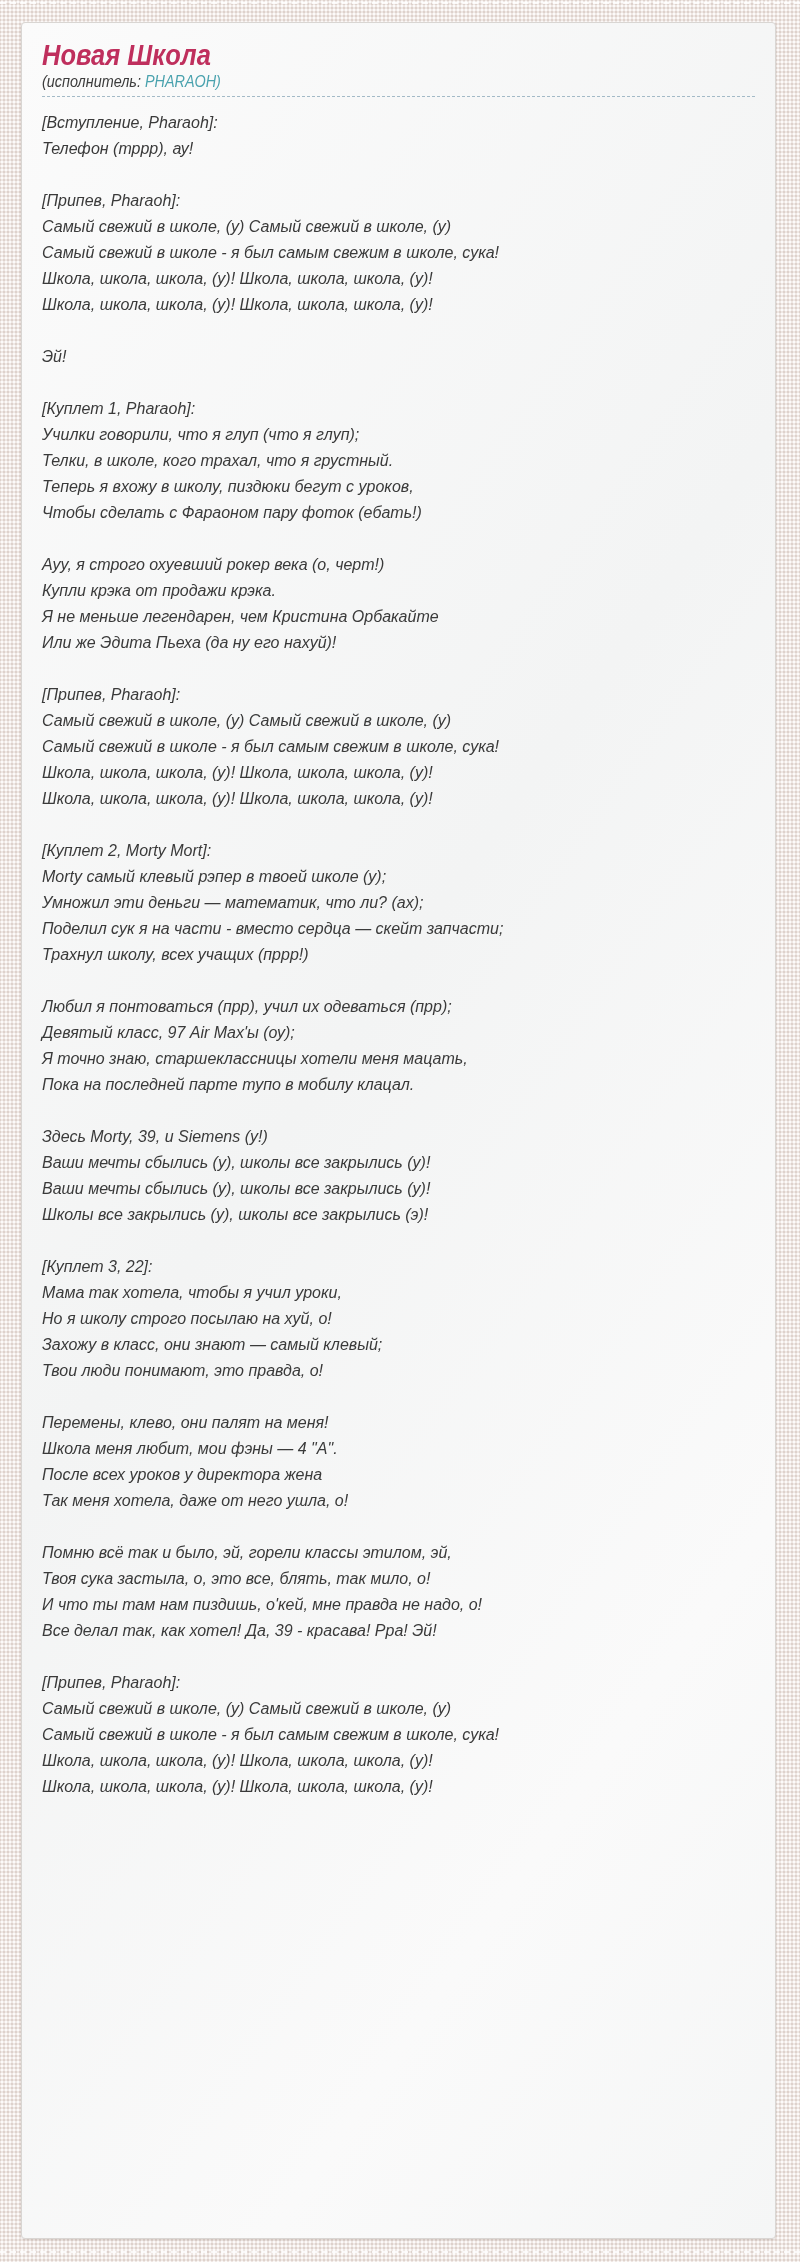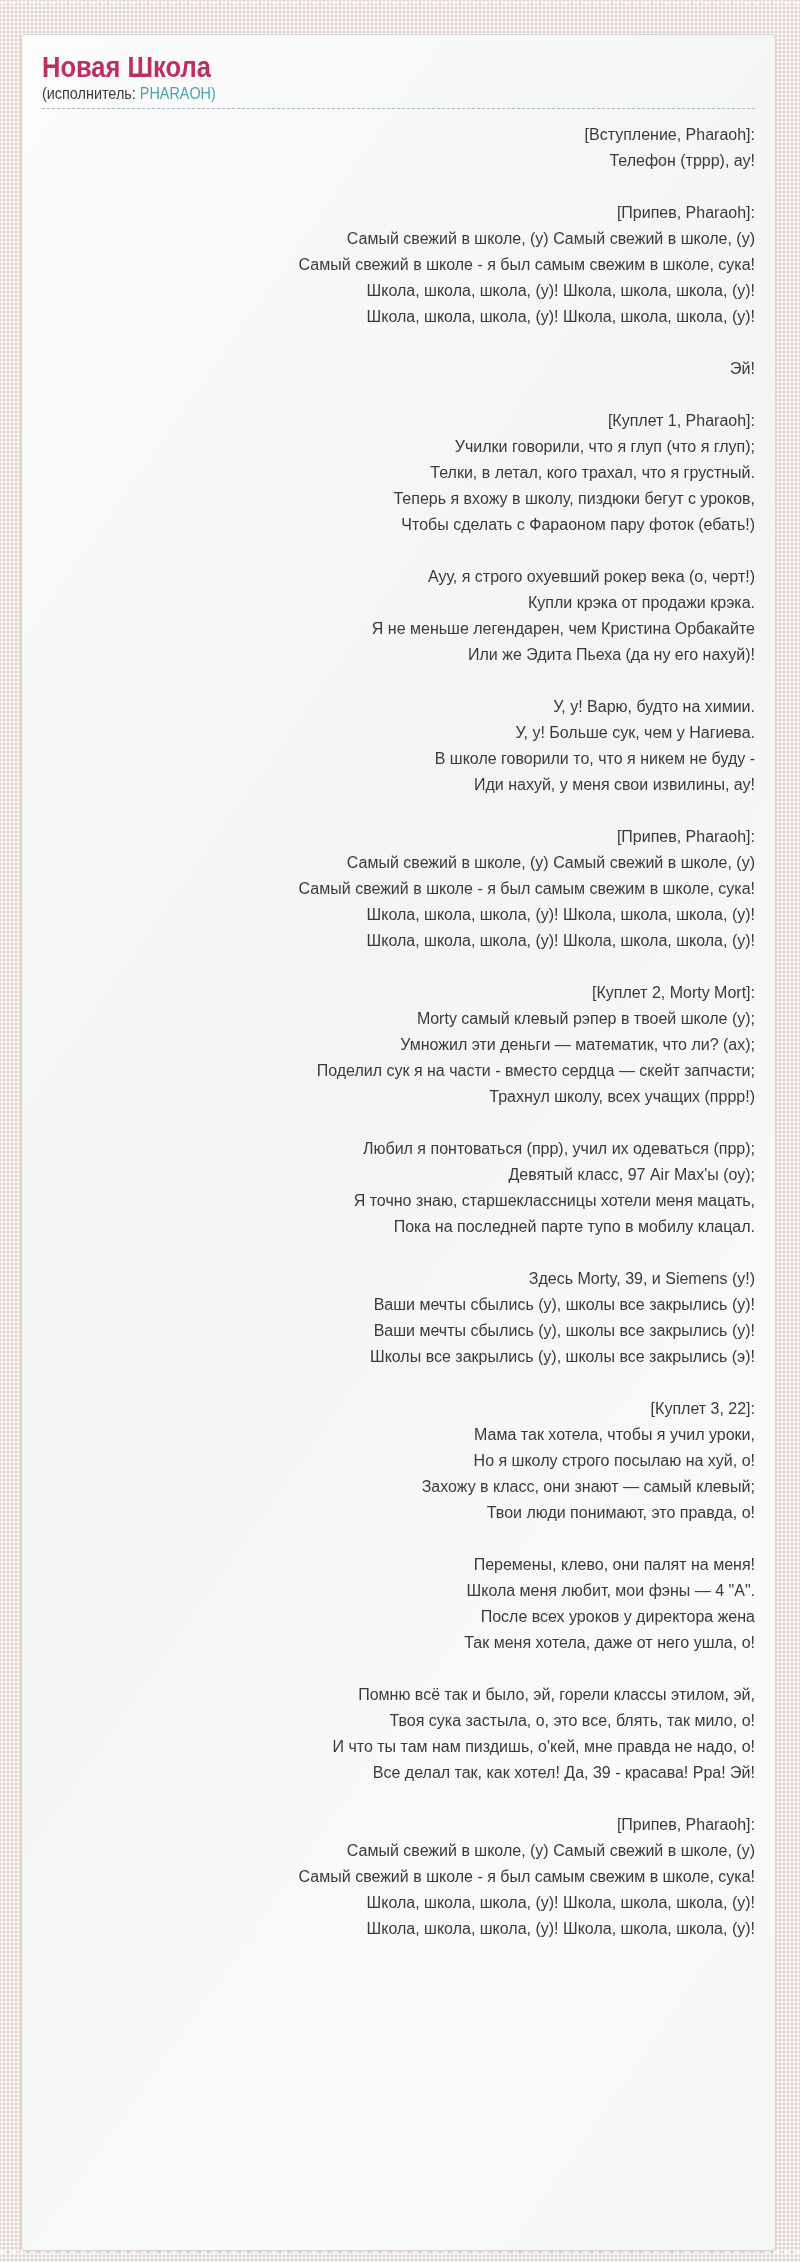--- a/index.html
+++ b/index.html
@@ -25,29 +25,30 @@
     width: 100%;
     height: 0;
     border-top: 2px dashed rgba(255,255,255,0.85);
   }
   .texture-line.top { top: 2px; }
   .texture-line.bottom { top: 2251px; }
 
   .card {
     position: absolute;
     left: 21px;
-    top: 34px;
+    top: 22px;
     width: 755px;
     height: 2217px;
     background: linear-gradient(125deg, #fbfbfb 0%, #f3f4f4 45%, #fafafa 78%, #f5f6f6 100%);
     border: 1px solid #d9d6d3;
     border-radius: 4px;
     box-shadow: 0 1px 2px rgba(120,100,95,0.18);
     padding: 16px 20px 26px 20px;
     box-sizing: border-box;
+    font-style: italic;
   }
 
   .song-title {
     margin: 0;
     font-size: 30px;
     line-height: 32px;
     font-weight: bold;
     color: #bf2f5d;
     display: inline-block;
     transform: scaleX(0.85);
@@ -72,21 +73,20 @@
     margin-top: 3px;
     height: 0;
     border-bottom: 1px dashed #a3bac7;
   }
 
   .lyrics {
     margin-top: 13px;
     font-size: 16px;
     line-height: 26px;
     color: #3a3a3a;
-    text-align: right;
   }
   .stanza {
     white-space: pre-line;
     margin: 0 0 26px 0;
   }
   .stanza:last-child {
     margin-bottom: 0;
   }
 </style>
 </head>
@@ -108,31 +108,27 @@
     <div class="stanza">[Вступление, Pharaoh]:
 Телефон (тррр), ау!</div>
     <div class="stanza">[Припев, Pharaoh]:
 Самый свежий в школе, (у) Самый свежий в школе, (у)
 Самый свежий в школе - я был самым свежим в школе, сука!
 Школа, школа, школа, (у)! Школа, школа, школа, (у)!
 Школа, школа, школа, (у)! Школа, школа, школа, (у)!</div>
     <div class="stanza">Эй!</div>
     <div class="stanza">[Куплет 1, Pharaoh]:
 Училки говорили, что я глуп (что я глуп);
-Телки, в летал, кого трахал, что я грустный.
+Телки, в школе, кого трахал, что я грустный.
 Теперь я вхожу в школу, пиздюки бегут с уроков,
 Чтобы сделать с Фараоном пару фоток (ебать!)</div>
     <div class="stanza">Ауу, я строго охуевший рокер века (о, черт!)
 Купли крэка от продажи крэка.
 Я не меньше легендарен, чем Кристина Орбакайте
 Или же Эдита Пьеха (да ну его нахуй)!</div>
-    <div class="stanza">У, у! Варю, будто на химии.
-У, у! Больше сук, чем у Нагиева.
-В школе говорили то, что я никем не буду -
-Иди нахуй, у меня свои извилины, ау!</div>
     <div class="stanza">[Припев, Pharaoh]:
 Самый свежий в школе, (у) Самый свежий в школе, (у)
 Самый свежий в школе - я был самым свежим в школе, сука!
 Школа, школа, школа, (у)! Школа, школа, школа, (у)!
 Школа, школа, школа, (у)! Школа, школа, школа, (у)!</div>
     <div class="stanza">[Куплет 2, Morty Mort]:
 Morty самый клевый рэпер в твоей школе (у);
 Умножил эти деньги — математик, что ли? (ах);
 Поделил сук я на части - вместо сердца — скейт запчасти;
 Трахнул школу, всех учащих (пррр!)</div>

